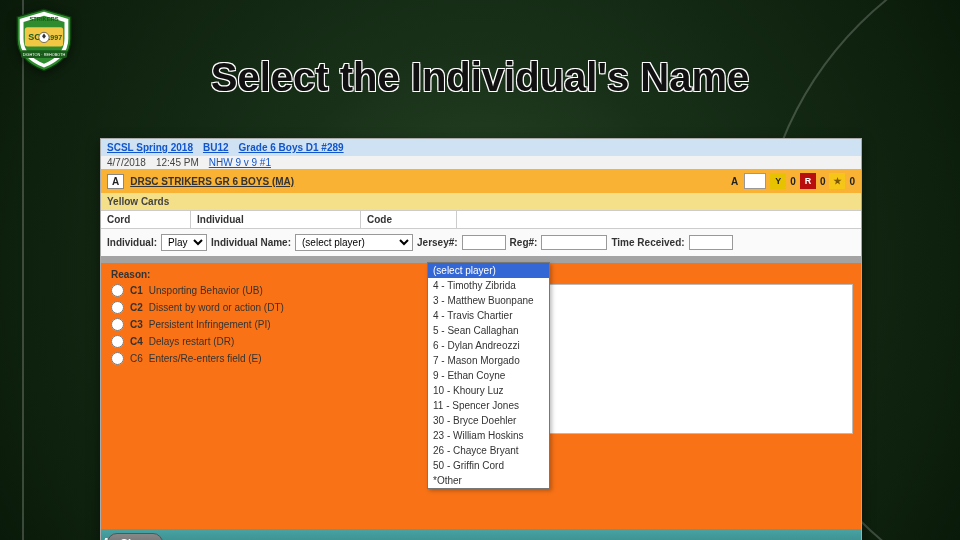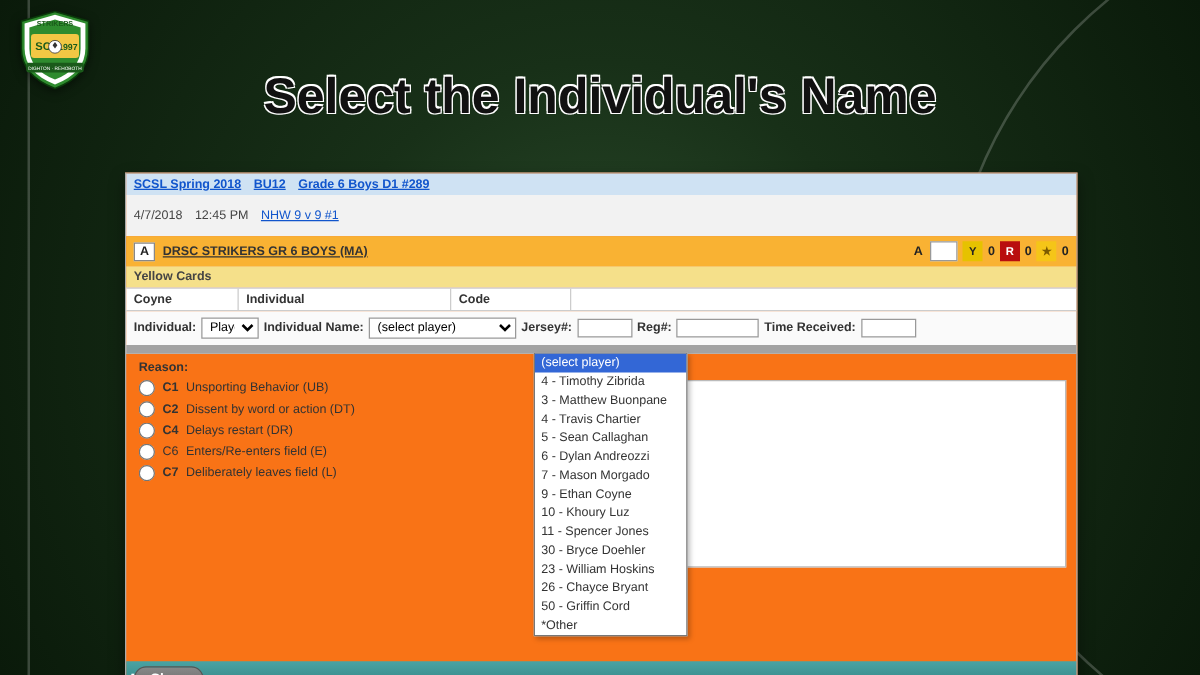--- a/index.html
+++ b/index.html
@@ -22,21 +22,21 @@
   font-size: 40px; font-weight: 700; color: #111;
   text-shadow: -1px -1px 0 #fff, 1px -1px 0 #fff, -1px 1px 0 #fff, 1px 1px 0 #fff;
 }
 .panel {
   position: absolute; left: 100px; top: 138px; width: 762px; height: 422px;
   background: #f97316; border: 1px solid #aaa; box-shadow: 0 4px 12px rgba(0,0,0,0.4);
   font-size: 10px; color: #333;
 }
 .bar-blue { background: #cfe2f3; padding: 3px 6px; color: #1155cc; display: flex; gap: 10px; }
 .bar-blue .league, .bar-blue .grp, .bar-blue .grade { font-weight: 700; text-decoration: underline; }
-.bar-grey { background: #f2f2f2; padding: 11px 6px; display: flex; gap: 10px; color: #444; text-align: center; }
+.bar-grey { background: #f2f2f2; padding: 1px 6px; display: flex; gap: 10px; color: #444; text-align: center; }
 .bar-grey .link { text-decoration: underline; color: #1155cc; }
 .bar-orange {
   background: #f9b233; padding: 4px 6px; display: flex; align-items: center;
   justify-content: space-between; color: #222;
 }
 .team-a { display: flex; align-items: center; gap: 6px; }
 .team-a .A { background: #fff; border: 1px solid #888; padding: 1px 4px; font-weight: bold; }
 .team-a .name { text-decoration: underline; color: #333; font-weight: 700; }
 .score-widgets { display: flex; align-items: center; gap: 4px; }
 .score-widgets .A2 { font-weight: bold; margin-right: 2px; }
@@ -127,21 +127,21 @@
       <span class="chip r">R</span>
       <span style="font-weight:700">0</span>
       <span class="chip s">★</span>
       <span style="font-weight:700">0</span>
     </div>
   </div>
 
   <div class="bar-yellow">Yellow Cards</div>
 
   <div class="thead">
-    <div>Coyne</div>
+    <div>Cord</div>
     <div>Individual</div>
     <div>Code</div>
   </div>
 
   <div class="form-row">
     <label>Individual:</label>
     <select class="sel-player">
       <option>Player</option>
     </select>
     <label>Individual Name:</label>
@@ -183,32 +183,32 @@
             <span style="font-weight: 700;">C1</span>
             <span>Unsporting Behavior (UB)</span>
           </div>
           <div class="r-row">
             <input type="radio" name="reason" style="">
             <span style="font-weight: 700;">C2</span>
             <span>Dissent by word or action (DT)</span>
           </div>
           <div class="r-row">
             <input type="radio" name="reason" style="">
+            <span style="font-weight: 700;">C3</span>
+            <span>Persistent Infringement (PI)</span>
+          </div>
+          <div class="r-row">
+            <input type="radio" name="reason" style="">
             <span style="font-weight: 700;">C4</span>
             <span>Delays restart (DR)</span>
           </div>
           <div class="r-row">
             <input type="radio" name="reason" style="">
             <span style="font-weight: 400;">C6</span>
             <span>Enters/Re-enters field (E)</span>
-          </div>
-          <div class="r-row">
-            <input type="radio" name="reason" style="">
-            <span style="font-weight: 700;">C7</span>
-            <span>Deliberately leaves field (L)</span>
           </div>
         </div>
     </div>
     <div class="notes-col">
       <div class="hdr">Explanation/Notes:</div>
       <textarea style=""></textarea>
     </div>
   </div>
 
   <div class="footer">

